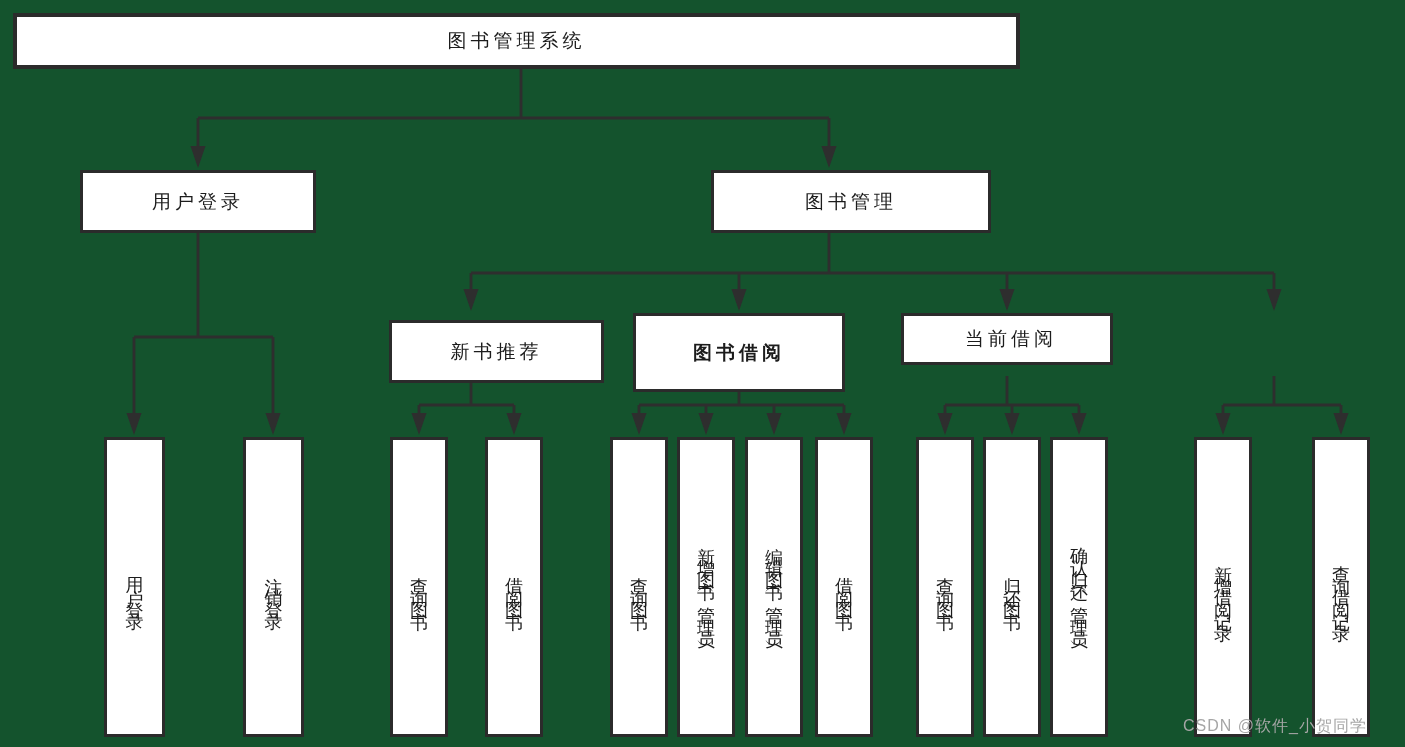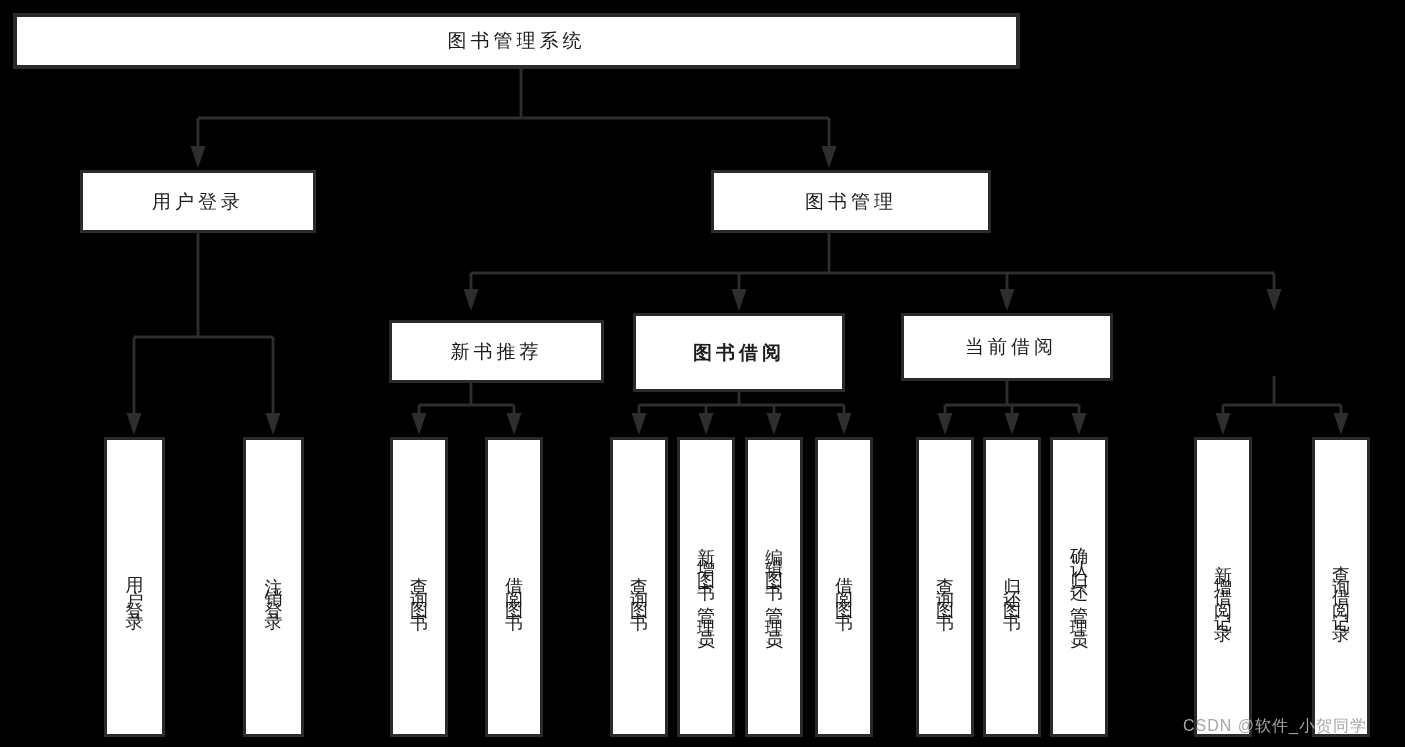--- a/index.html
+++ b/index.html
@@ -4,21 +4,21 @@
 <style>
   html, body {
     margin: 0;
     padding: 0;
     background: #ffffff;
   }
   #canvas {
     position: relative;
     width: 1405px;
     height: 747px;
-    background: #000000;
+    background: #14532d;
     font-family: "Liberation Sans", sans-serif;
     overflow: hidden;
   }
   #connectors {
     position: absolute;
     left: 0;
     top: 0;
     width: 1405px;
     height: 747px;
   }
@@ -130,21 +130,21 @@
   <div class="box" style="left:711px; top:170px; width:280px; height:63px;">
     <span>图书管理</span>
   </div>
 
   <div class="box" style="left:364px; top:320px; width:215px; height:63px;margin-left:25px;">
     <span>新书推荐</span>
   </div>
   <div class="box" style="left:633px; top:313px; width:212px; height:79px;font-weight:bold;">
     <span>图书借阅</span>
   </div>
-  <div class="box" style="left:901px; top:313px; width:212px; height:68px;padding-left:8px;">
+  <div class="box" style="left:901px; top:313px; width:212px; height:52px;padding-left:8px;">
     <span>当前借阅</span>
   </div>
 
   <div class="leaf" style="left:104px; width:61px;">
     <span>用户登录</span>
   </div>
   <div class="leaf" style="left:243px; width:61px;">
     <span>注销登录</span>
   </div>
 

